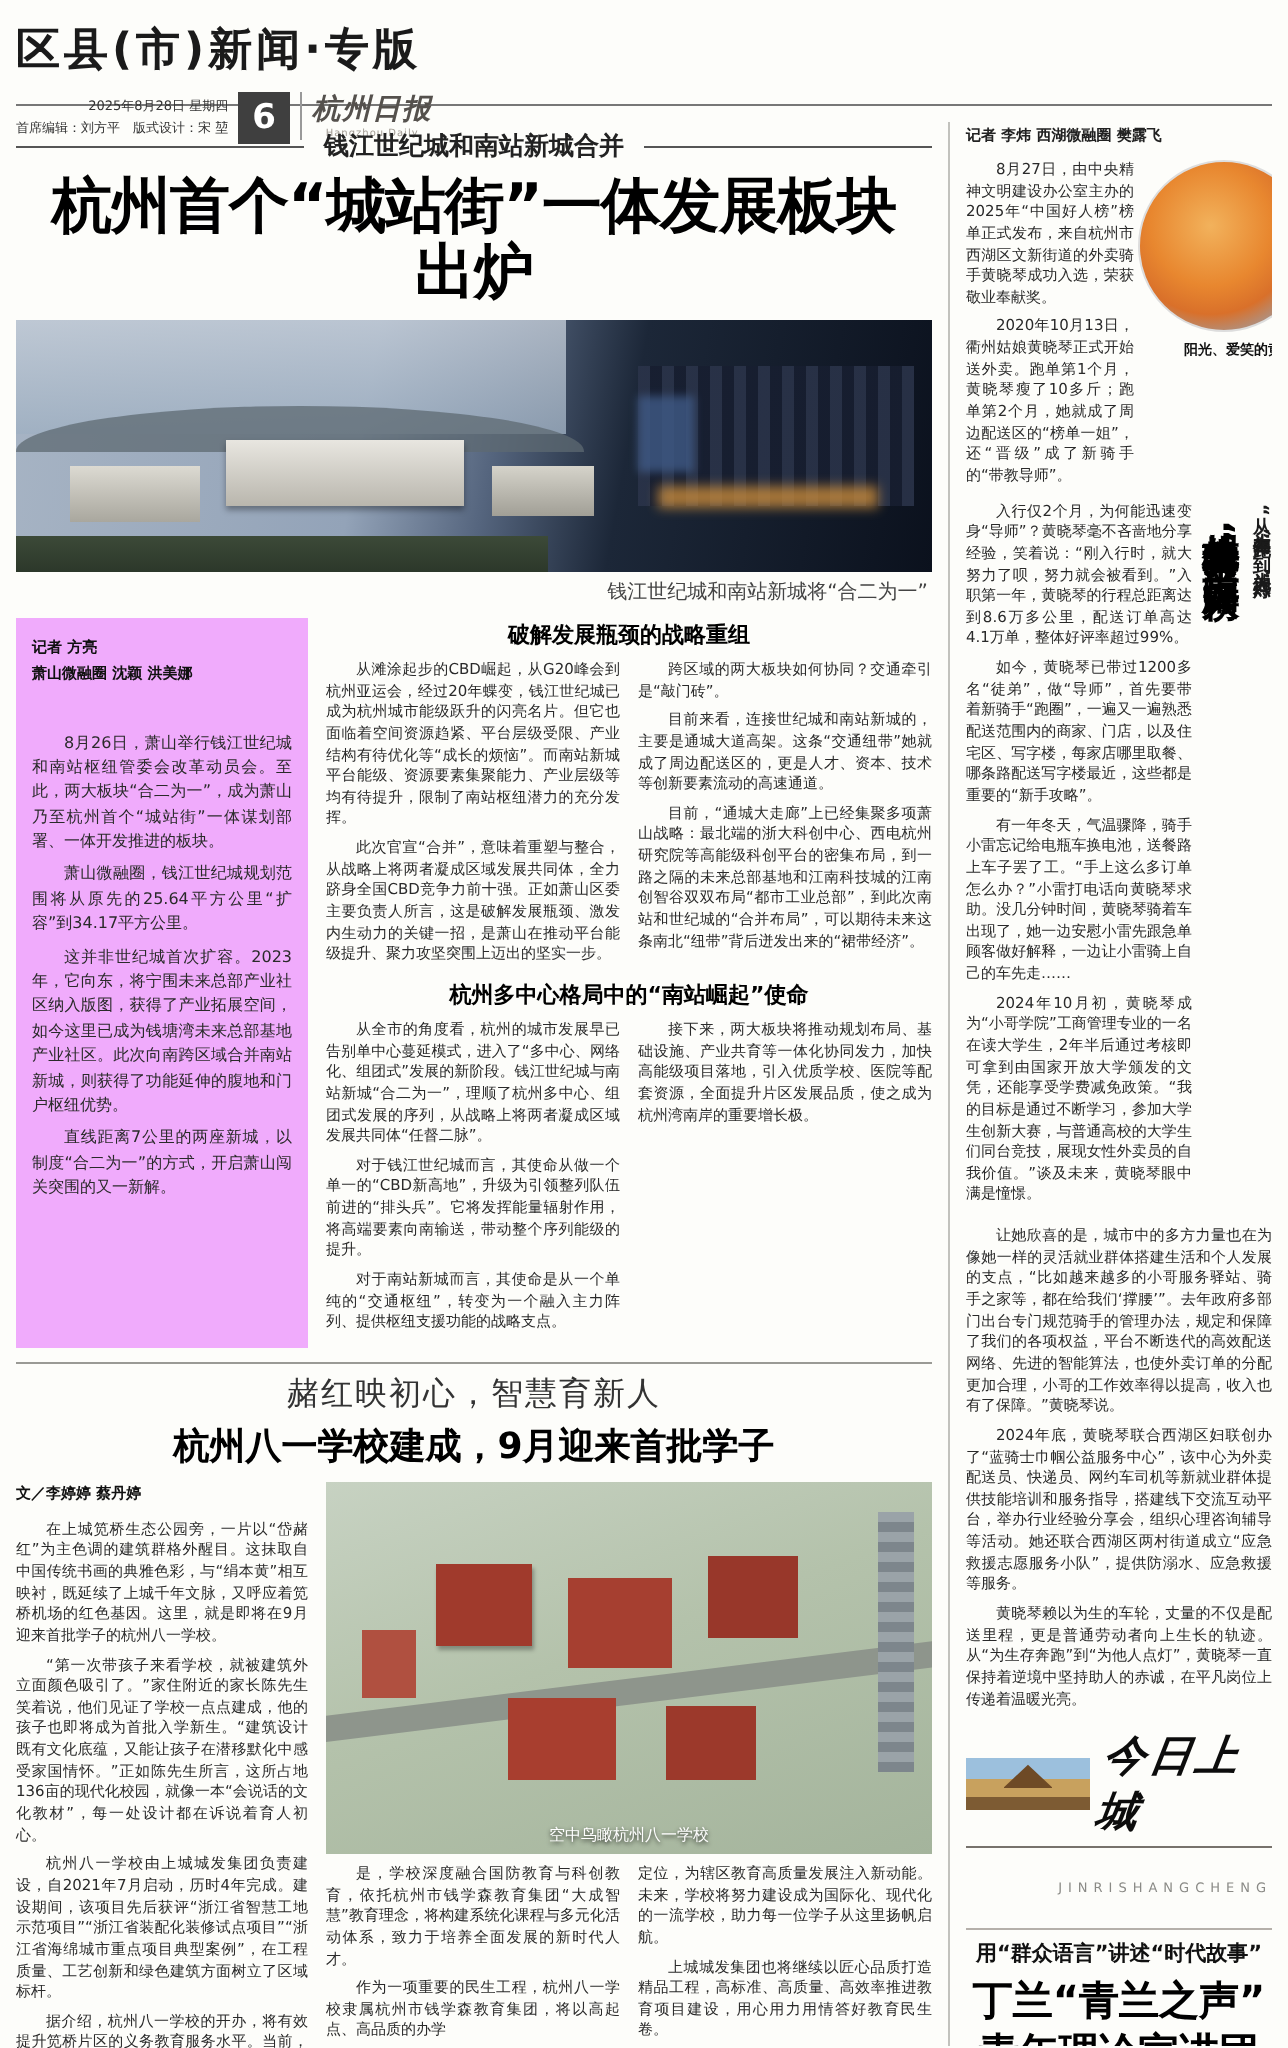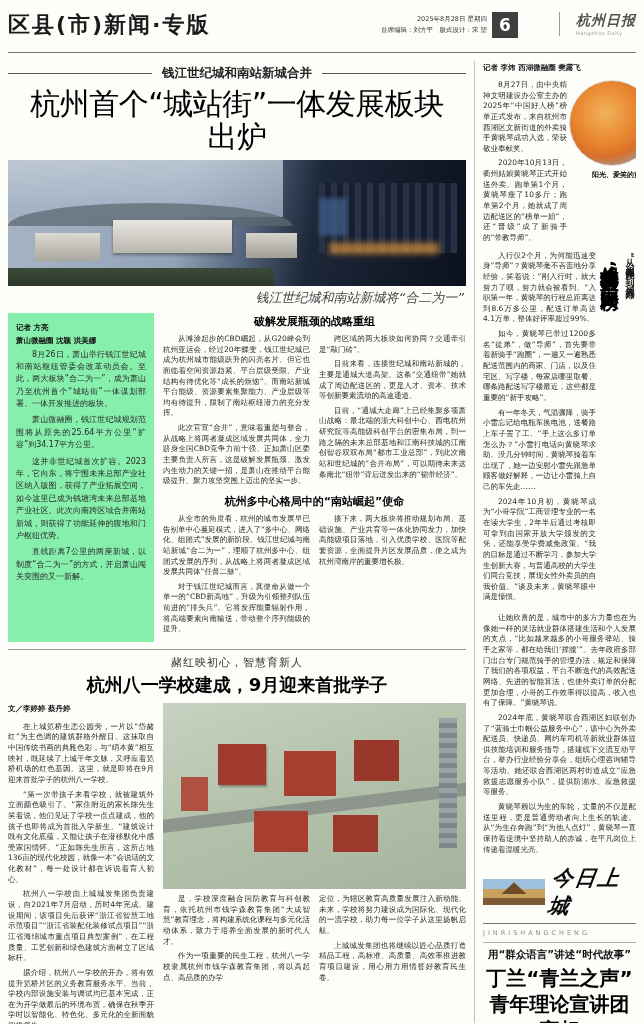--- a/index.html
+++ b/index.html
@@ -1,62 +1,62 @@
 <!DOCTYPE html>
 <html><head>
 <meta charset="utf-8">
 <style>
   html,body{margin:0;padding:0;background:#e8e8e4;}
   .page{width:644px;height:1024px;margin:0 auto;background:#fdfdfa;box-sizing:border-box;
         padding:6px 8px;font-family:"DejaVu Sans",sans-serif;color:#222;position:relative;overflow:hidden;}
   
   .masthead-row{display:flex;justify-content:space-between;align-items:flex-start;
-        border-bottom:1px solid #777;padding-bottom:6px;height:40px;}
+        border-bottom:1px solid #777;padding-bottom:6px;height:40px;flex-direction:column;}
   .section-title{font-size:22px;font-weight:700;letter-spacing:2px;color:#1a1a1a;margin-top:4px;}
   .mast-right{display:flex;align-items:flex-start;gap:5px;}
   .pub-info{text-align:right;font-size:6.5px;color:#333;line-height:1.7;margin-top:8px;}
   .page-num{width:26px;height:26px;background:#3f3f3f;color:#fff;font-size:17px;font-weight:700;
         display:flex;align-items:center;justify-content:center;margin-top:6px;}
-  .logo{ text-align:left;margin-top:6px;border-left:1px solid #999;padding-left:16px;margin-left:36px;}
+  .logo{ text-align:center;margin-top:6px;border-left:1px solid #999;padding-left:5px;}
   .logo-cn{font-size:14px;font-weight:700;font-family:"DejaVu Serif",serif;font-style:italic;color:#55514d;letter-spacing:1px;}
   .logo-en{font-size:5px;color:#a09a92;letter-spacing:.5px;}
   
   .content{display:flex;gap:8px;margin-top:8px;}
   .main-col{width:458px;flex:none;}
   .side-col{flex:1;border-left:1px solid #c2c2bd;padding-left:8px;overflow:hidden;height:962px;}
   
   .txt{font-size:7.5px;line-height:1.42;text-align:justify;margin:0 0 4px;text-indent:2em;color:#2a2a2a;}
   .byline{font-size:7.5px;font-weight:700;color:#111;line-height:1.7;}
   
   .kicker{display:flex;align-items:center;gap:10px;font-size:12.5px;font-weight:600;color:#222;margin-top:4px;}
   .kicker::before,.kicker::after{content:"";flex:1;border-top:1.5px solid #555;}
-  .headline1{font-size:30px;font-weight:400;text-align:center;line-height:1.1;margin:5px 12px 7px;color:#000;letter-spacing:-.5px;}
+  .headline1{font-size:30px;font-weight:700;text-align:center;line-height:1.1;margin:5px 12px 7px;color:#000;letter-spacing:-.5px;}
   .photo-main{height:126px;position:relative;overflow:hidden;
      background:linear-gradient(100deg,#a7b4c4 0%,#93a3b8 38%,#55657e 52%,#1c2738 66%,#0b111d 100%);}
   .pm-sky{position:absolute;left:0;top:0;width:60%;height:45%;background:linear-gradient(#c4cdd8,#9fb0c2);opacity:.8;}
   .pm-hill{position:absolute;left:0;top:34%;width:62%;height:18%;background:#5d6a72;border-radius:50% 50% 0 0/100% 100% 0 0;opacity:.75;}
   .pm-building{position:absolute;left:23%;top:48%;width:26%;height:26%;background:linear-gradient(#e8e6e0,#b9b6ad);box-shadow:0 2px 3px rgba(0,0,0,.35);}
   .pm-wing1{position:absolute;left:6%;top:58%;width:14%;height:22%;background:linear-gradient(#dcdad2,#a9a79e);}
   .pm-wing2{position:absolute;left:52%;top:58%;width:11%;height:20%;background:linear-gradient(#d5d3ca,#a19f96);}
   .pm-green{position:absolute;left:0;bottom:0;width:58%;height:14%;background:linear-gradient(#3c4a38,#2c382a);}
   .pm-night1{position:absolute;right:2%;top:18%;width:30%;height:56%;
      background:repeating-linear-gradient(90deg,#2a3349 0 6px,#171e30 6px 12px);opacity:.9;}
   .pm-glow1{position:absolute;right:6%;top:66%;width:24%;height:9%;background:#c78a3a;filter:blur(3px);opacity:.8;}
   .pm-glow2{position:absolute;right:26%;top:30%;width:6%;height:30%;background:#3f5a86;filter:blur(2px);opacity:.8;}
-  .photo-caption{font-size:13px;color:#444;text-align:right;margin:3px 2px 6px;font-style:italic;}
+  .photo-caption{font-size:10px;color:#444;text-align:right;margin:3px 2px 6px;}
   .a1-body{display:flex;gap:9px;min-height:262px;}
-  .lede-box{width:146px;flex:none;background:#86efac;padding:9px 8px;box-sizing:border-box;}
+  .lede-box{width:146px;flex:none;background:#f0abfc;padding:9px 8px;box-sizing:border-box;}
   .lede-box .txt{font-size:8px;line-height:1.55;}
   .cols23{flex:1;}
   .sec-head{font-size:11px;font-weight:800;text-align:center;margin:1px 0 5px;color:#000;}
   .tworow{display:flex;gap:9px;margin-bottom:3px;}
   .tcol{flex:1;min-width:0;}
   
   .a2{border-top:1px solid #9a9a95;margin-top:7px;padding-top:5px;}
-  .kicker2{text-align:center;font-size:11px;color:#333;letter-spacing:1px;font-family:Liberation Mono, monospace;}
+  .kicker2{text-align:center;font-size:16px;color:#333;letter-spacing:1px;font-family:Liberation Mono, monospace;}
   .headline2{font-size:18px;font-weight:900;text-align:center;margin:3px 0 6px;color:#000;}
   .a2-body{display:flex;gap:9px;}
   .a2-left{width:146px;flex:none;}
   .a2-right{flex:1;}
   .photo-school{height:186px;position:relative;overflow:hidden;
      background:linear-gradient(160deg,#c7d2c2 0%,#b4c2ab 45%,#a4b49c 100%);}
   .ps-road{position:absolute;left:-4%;top:52%;width:115%;height:7%;background:#8e958c;transform:rotate(-7deg);}
   .ps-b1{position:absolute;left:18%;top:22%;width:16%;height:22%;background:#a03a2c;box-shadow:1px 2px 2px rgba(0,0,0,.3);}
   .ps-b2{position:absolute;left:40%;top:26%;width:17%;height:24%;background:#a63f30;}
   .ps-b3{position:absolute;left:63%;top:20%;width:15%;height:22%;background:#98372a;}
@@ -82,22 +82,22 @@
   .vtitle-sub{writing-mode:vertical-rl;font-size:9px;font-weight:700;color:#1a1a1a;margin-left:2px;letter-spacing:1px;height:210px;}
   .r1-row3{margin-top:6px;}
   
   .banner{margin:9px 0 5px;}
   .banner-top{display:flex;align-items:center;gap:5px;}
   .banner-img{width:62px;height:26px;flex:none;overflow:hidden;position:relative;
      background:linear-gradient(#9cc0dd 0 40%,#c8a15e 40% 75%,#7d5b33 75% 100%);}
   .banner-img::after{content:"";position:absolute;left:30%;top:12%;width:40%;height:45%;
      background:#6e4a26;clip-path:polygon(0 100%,50% 0,100% 100%);}
   .banner-title{font-size:21px;font-weight:900;font-style:italic;transform:skewX(-8deg);letter-spacing:2px;color:#0c0c0c;}
-  .banner-letters{font-size:6.5px;color:#8a8a86;letter-spacing:3px;text-align:left;
-     border-top:1.5px solid #77726c;border-bottom:1px solid #b5b0aa;padding:5px 0;margin-top:3px;}
+  .banner-letters{font-size:6.5px;color:#8a8a86;letter-spacing:3px;text-align:right;
+     border-top:1.5px solid #77726c;border-bottom:1px solid #b5b0aa;padding:16px 0;margin-top:3px;}
   
   .r2-kicker{text-align:center;font-size:10.5px;font-weight:700;margin-top:5px;color:#111;}
   .r2-headline{text-align:center;font-size:20px;font-weight:900;line-height:1.3;margin:3px 0 6px;color:#000;}
   .r2-byline{font-size:7.5px;font-weight:700;margin:0 0 6px;}
 </style>
 </head>
 <body>
 
 <div class="page">
 
@@ -133,21 +133,21 @@
           <div class="pm-green"></div>
           <div class="pm-night1"></div>
           <div class="pm-glow1"></div>
           <div class="pm-glow2"></div>
         </div>
         <div class="photo-caption">钱江世纪城和南站新城将“合二为一”</div>
 
         <div class="a1-body">
           <div class="lede-box">
             <div class="byline">记者 方亮</div>
-            <div class="byline" style="margin-bottom:1px;">萧山微融圈 沈颖 洪美娜</div>
+            <div class="byline" style="margin-bottom:22px;">萧山微融圈 沈颖 洪美娜</div>
             <p class="txt">8月26日，萧山举行钱江世纪城和南站枢纽管委会改革动员会。至此，两大板块“合二为一”，成为萧山乃至杭州首个“城站街”一体谋划部署、一体开发推进的板块。</p>
             <p class="txt">萧山微融圈，钱江世纪城规划范围将从原先的25.64平方公里“扩容”到34.17平方公里。</p>
             <p class="txt">这并非世纪城首次扩容。2023年，它向东，将宁围未来总部产业社区纳入版图，获得了产业拓展空间，如今这里已成为钱塘湾未来总部基地产业社区。此次向南跨区域合并南站新城，则获得了功能延伸的腹地和门户枢纽优势。</p>
             <p class="txt">直线距离7公里的两座新城，以制度“合二为一”的方式，开启萧山闯关突围的又一新解。</p>
           </div>
           <div class="cols23">
             <div class="sec-head">破解发展瓶颈的战略重组</div>
             <div class="tworow">
               <div class="tcol">
                 <p class="txt">从滩涂起步的CBD崛起，从G20峰会到杭州亚运会，经过20年蝶变，钱江世纪城已成为杭州城市能级跃升的闪亮名片。但它也面临着空间资源趋紧、平台层级受限、产业结构有待优化等“成长的烦恼”。而南站新城平台能级、资源要素集聚能力、产业层级等均有待提升，限制了南站枢纽潜力的充分发挥。</p>
@@ -157,20 +157,21 @@
                 <p class="txt">跨区域的两大板块如何协同？交通牵引是“敲门砖”。</p>
                 <p class="txt">目前来看，连接世纪城和南站新城的，主要是通城大道高架。这条“交通纽带”她就成了周边配送区的，更是人才、资本、技术等创新要素流动的高速通道。</p>
                 <p class="txt">目前，“通城大走廊”上已经集聚多项萧山战略：最北端的浙大科创中心、西电杭州研究院等高能级科创平台的密集布局，到一路之隔的未来总部基地和江南科技城的江南创智谷双双布局“都市工业总部”，到此次南站和世纪城的“合并布局”，可以期待未来这条南北“纽带”背后迸发出来的“裙带经济”。</p>
               </div>
             </div>
             <div class="sec-head">杭州多中心格局中的“南站崛起”使命</div>
             <div class="tworow">
               <div class="tcol">
                 <p class="txt">从全市的角度看，杭州的城市发展早已告别单中心蔓延模式，进入了“多中心、网络化、组团式”发展的新阶段。钱江世纪城与南站新城“合二为一”，理顺了杭州多中心、组团式发展的序列，从战略上将两者凝成区域发展共同体“任督二脉”。</p>
                 <p class="txt">对于钱江世纪城而言，其使命从做一个单一的“CBD新高地”，升级为引领整列队伍前进的“排头兵”。它将发挥能量辐射作用，将高端要素向南输送，带动整个序列能级的提升。</p>
+                <p class="txt">对于南站新城而言，其使命是从一个单纯的“交通枢纽”，转变为一个融入主力阵列、提供枢纽支援功能的战略支点。</p>
               </div>
               <div class="tcol">
                 <p class="txt">接下来，两大板块将推动规划布局、基础设施、产业共育等一体化协同发力，加快高能级项目落地，引入优质学校、医院等配套资源，全面提升片区发展品质，使之成为杭州湾南岸的重要增长极。</p>
               </div>
             </div>
           </div>
         </div>
       </div>
 
       <div class="a2">
@@ -188,20 +189,21 @@
           <div class="a2-right">
             <div class="photo-school">
               <div class="ps-road"></div>
               <div class="ps-b1"></div>
               <div class="ps-b2"></div>
               <div class="ps-b3"></div>
               <div class="ps-b4"></div>
               <div class="ps-b5"></div>
               <div class="ps-b6"></div>
               <div class="ps-tower"></div>
+              <div class="ps-cap">空中鸟瞰杭州八一学校</div>
             </div>
             <div class="a2-undercols">
               <div class="tcol">
                 <p class="txt">是，学校深度融合国防教育与科创教育，依托杭州市钱学森教育集团“大成智慧”教育理念，将构建系统化课程与多元化活动体系，致力于培养全面发展的新时代人才。</p>
                 <p class="txt">作为一项重要的民生工程，杭州八一学校隶属杭州市钱学森教育集团，将以高起点、高品质的办学</p>
               </div>
               <div class="tcol">
                 <p class="txt" style="text-indent:0;">定位，为辖区教育高质量发展注入新动能。未来，学校将努力建设成为国际化、现代化的一流学校，助力每一位学子从这里扬帆启航。</p>
                 <p class="txt">上城城发集团也将继续以匠心品质打造精品工程，高标准、高质量、高效率推进教育项目建设，用心用力用情答好教育民生卷。</p>
               </div>

